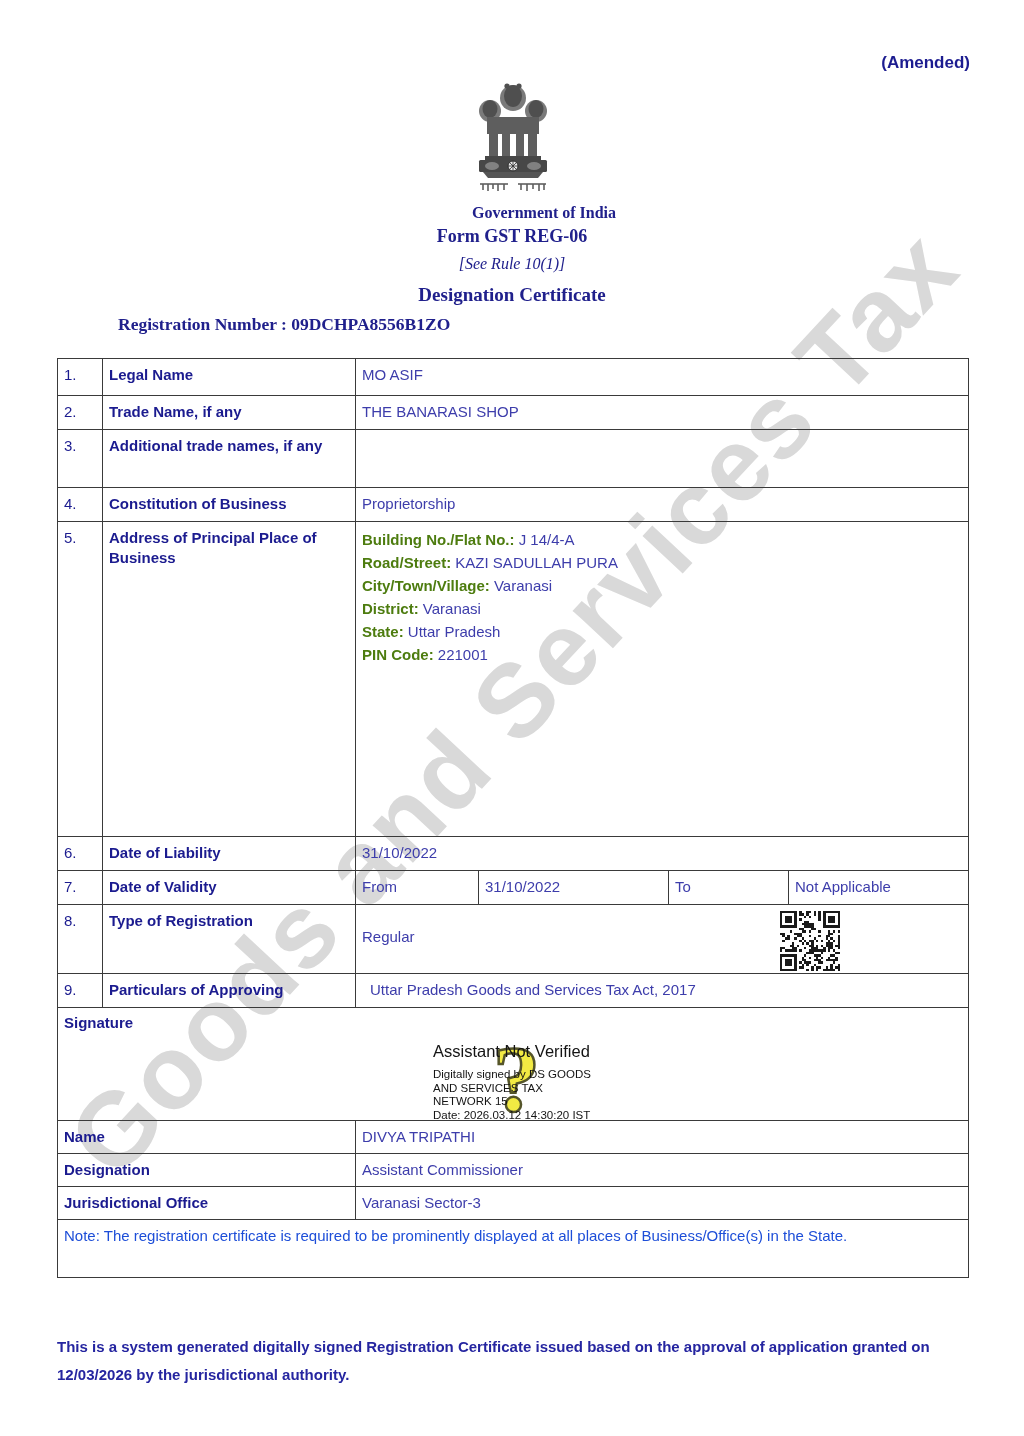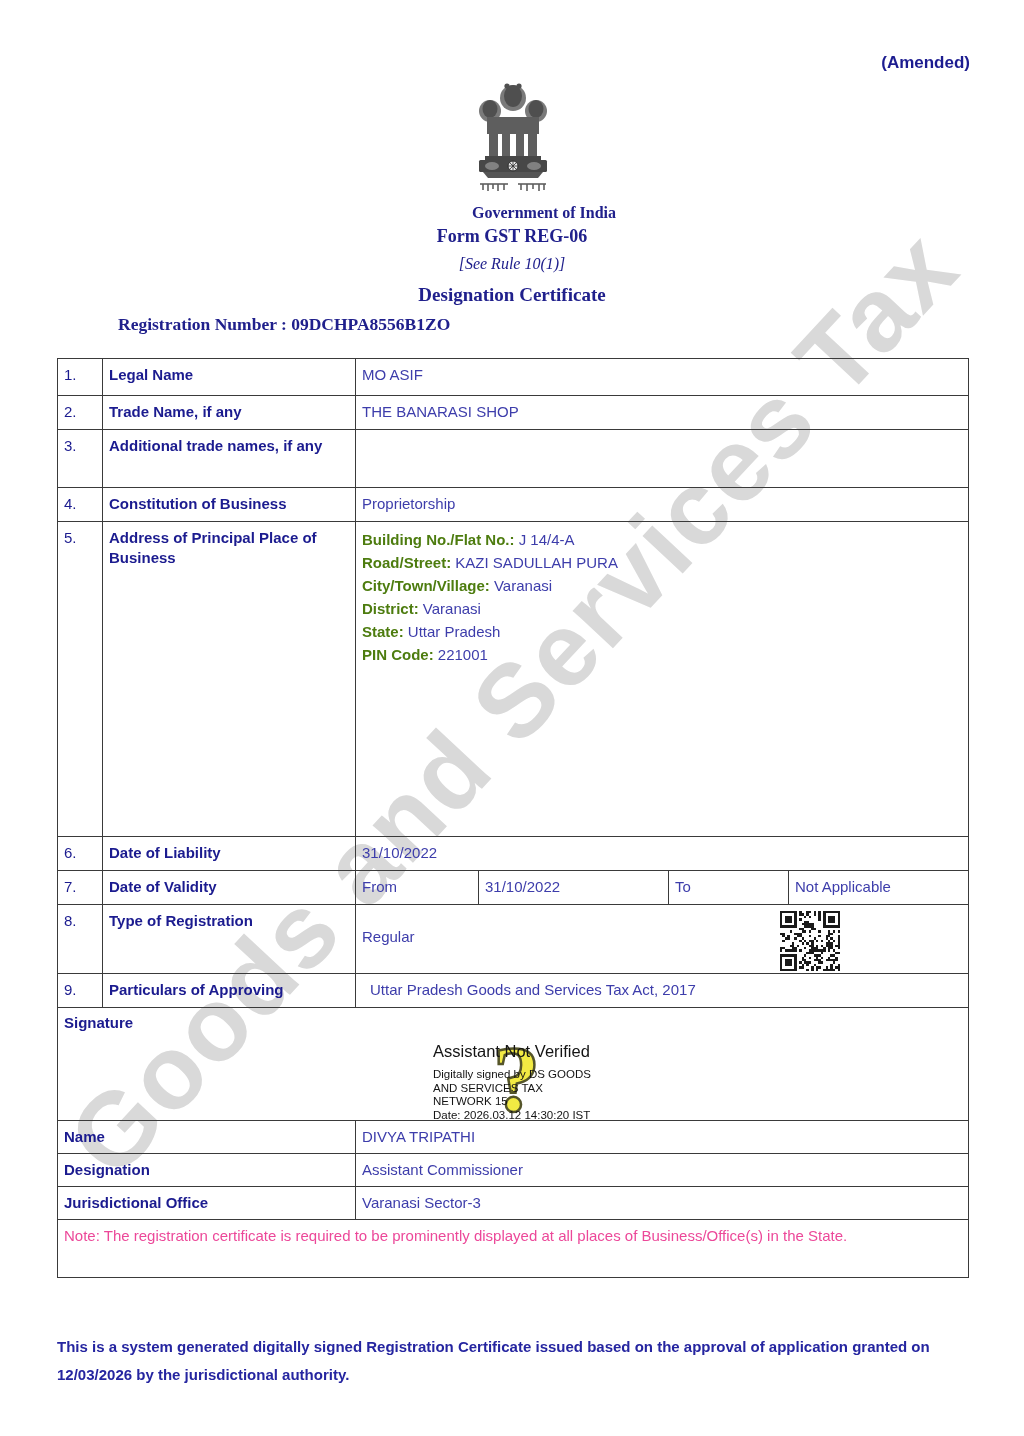--- a/index.html
+++ b/index.html
@@ -54,21 +54,21 @@
   .sig-q{
     position:absolute;left:60px;top:-10px;width:70px;height:100px;
     font-size:94px;line-height:1;font-weight:bold;color:#f2ea43;
     -webkit-text-stroke:2.5px #55552a;text-shadow:0 0 1px #777;
     font-family:"Liberation Serif",serif;z-index:0;
   }
   .sig-title{position:relative;z-index:1;font-size:16.5px;color:#141414;margin-bottom:7px;}
   .sig-line{position:relative;z-index:1;font-size:11.5px;color:#141414;line-height:13.5px;}
   
   td.dlabel{font-weight:bold;color:#1b1b8f;padding-left:6px;}
-  td.note{color:#ec4899;font-size:15px;line-height:20px;padding:7px 8px;margin-top:48px;}
+  td.note{color:#1d4ed8;font-size:15px;line-height:20px;padding:7px 8px;margin-top:48px;}
   
   .footer{
     left:57px;top:1333px;width:916px;font-weight:bold;color:#2525a0;
     font-size:15px;line-height:28px;
   }
 </style>
 </head>
 <body>
 
 <div class="watermark">Goods and Services Tax</div>

